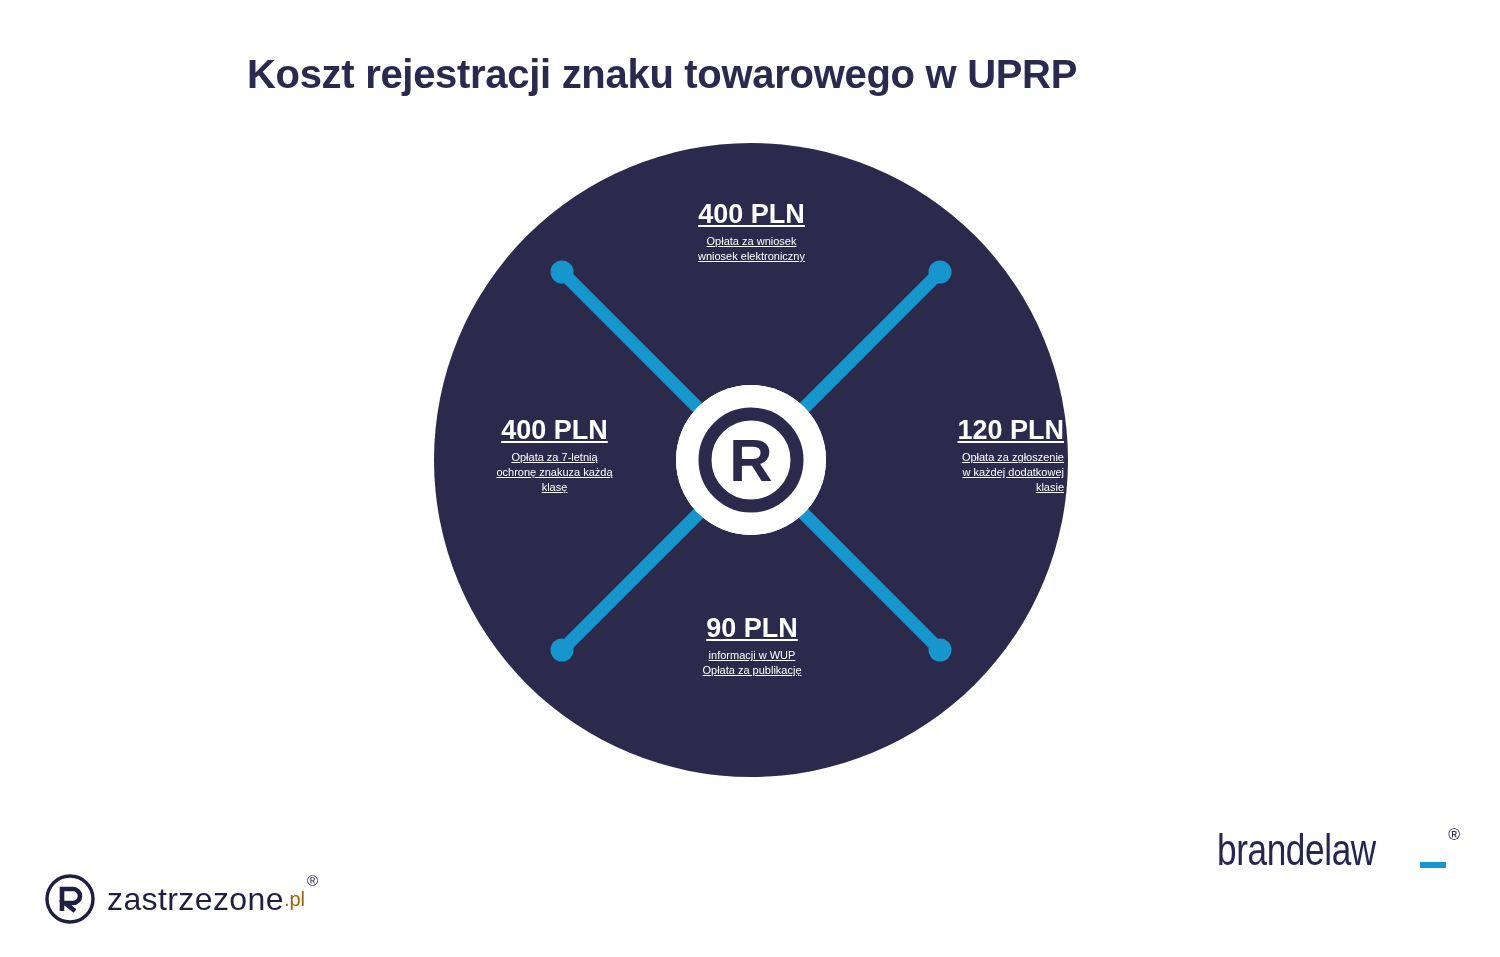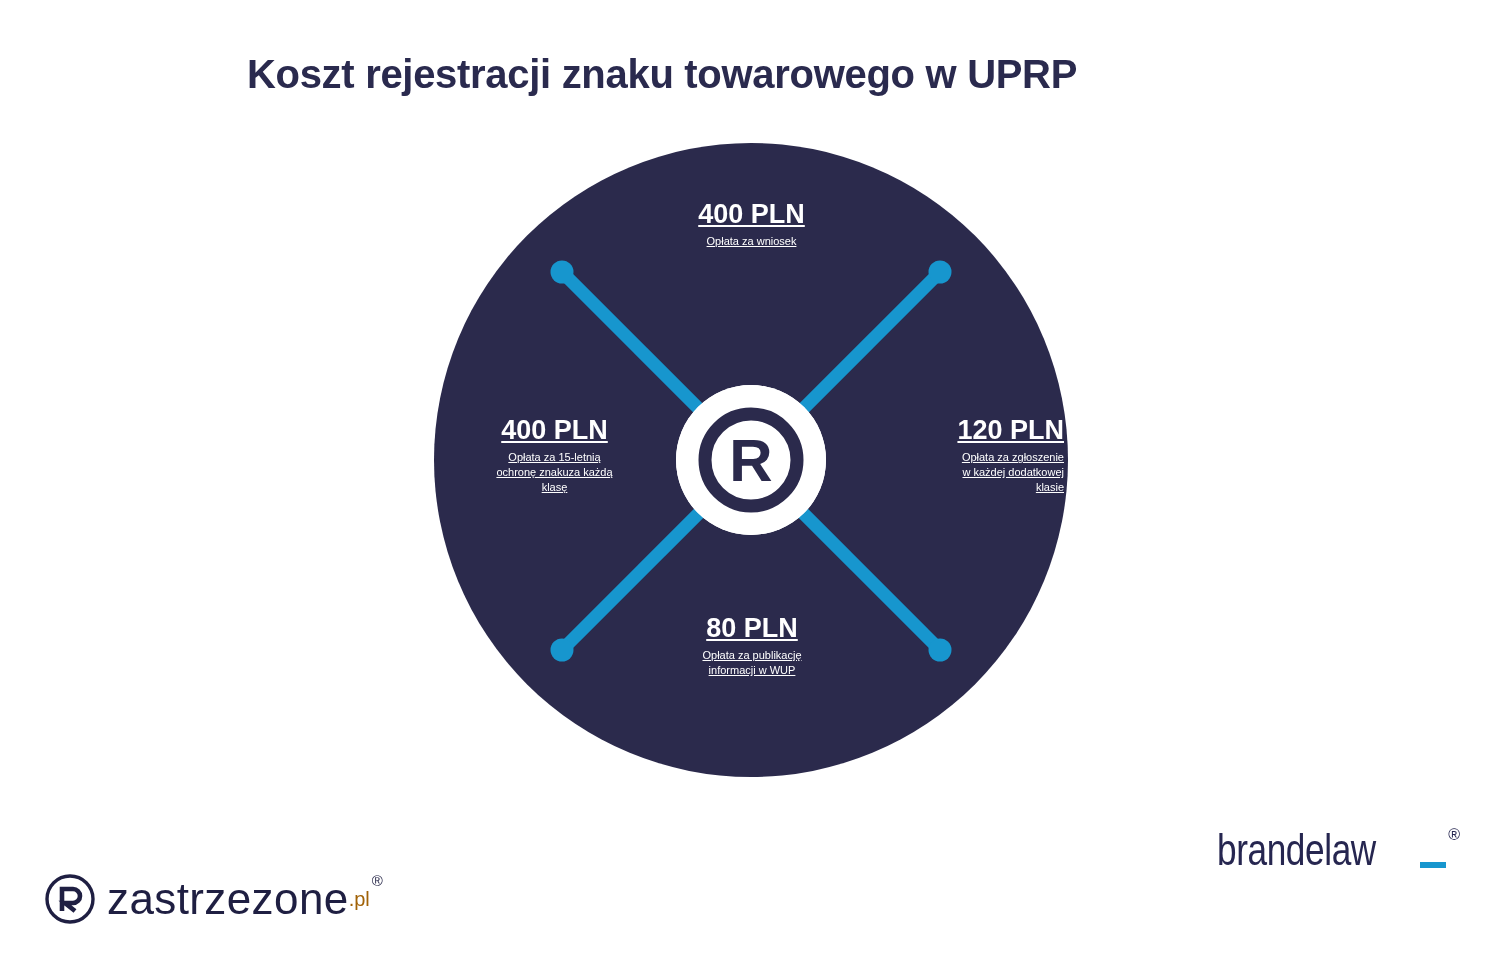--- a/index.html
+++ b/index.html
@@ -89,21 +89,21 @@
   #brand-zastrzezone {
     position: absolute;
     left: 44px;
     top: 868px;
     height: 62px;
     display: flex;
     align-items: center;
   }
   #brand-zastrzezone .zz-mark { width: 52px; height: 52px; flex: 0 0 auto; }
   #brand-zastrzezone .zz-word {
-    font-size: 44px;
+    font-size: 32px;
     color: #1f1f42;
     margin-left: 11px;
     letter-spacing: 0.4px;
     font-weight: normal;
   }
   #brand-zastrzezone .zz-tld {
     font-size: 20px;
     color: #a16207;
   }
   #brand-zastrzezone .zz-reg {
@@ -177,44 +177,45 @@
       <circle cx="75" cy="75" r="75" fill="#ffffff"></circle>
       <circle cx="75" cy="75" r="46" fill="none" stroke="#2b2a4c" stroke-width="13"></circle>
       <text x="75" y="75" fill="#2b2a4c" font-family="Liberation Sans, sans-serif" font-size="60" font-weight="bold" text-anchor="middle" dominant-baseline="central">R</text>
     </svg>
   </div>
 
   <div class="quad" id="quad-top">
     <div class="amount">400 PLN</div>
     <div class="desc">
       <div>Opłata za wniosek</div>
+      <div>wniosek elektroniczny</div>
     </div>
   </div>
 
   <div class="quad" id="quad-right">
     <div class="amount">120 PLN</div>
     <div class="desc">
       <div>Opłata za zgłoszenie</div>
       <div>w każdej dodatkowej</div>
       <div>klasie</div>
     </div>
   </div>
 
   <div class="quad" id="quad-bottom">
-    <div class="amount">80 PLN</div>
-    <div class="desc">
+    <div class="amount">90 PLN</div>
+    <div class="desc">
+      <div>informacji w WUP</div>
       <div>Opłata za publikację</div>
-      <div>informacji w WUP</div>
     </div>
   </div>
 
   <div class="quad" id="quad-left">
     <div class="amount">400 PLN</div>
     <div class="desc">
-      <div>Opłata za 15-letnią</div>
+      <div>Opłata za 7-letnią</div>
       <div>ochronę znakuza każdą</div>
       <div>klasę</div>
     </div>
   </div>
 
 </div>
 
 <div id="brand-zastrzezone">
   <svg class="zz-mark" viewBox="0 0 52 52">
     <circle cx="26" cy="26" r="23" fill="none" stroke="#1f1f42" stroke-width="3.4"></circle>

